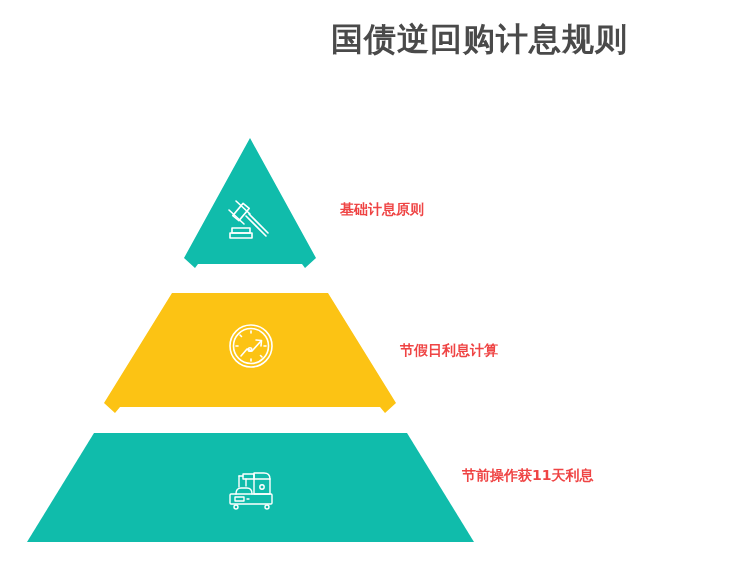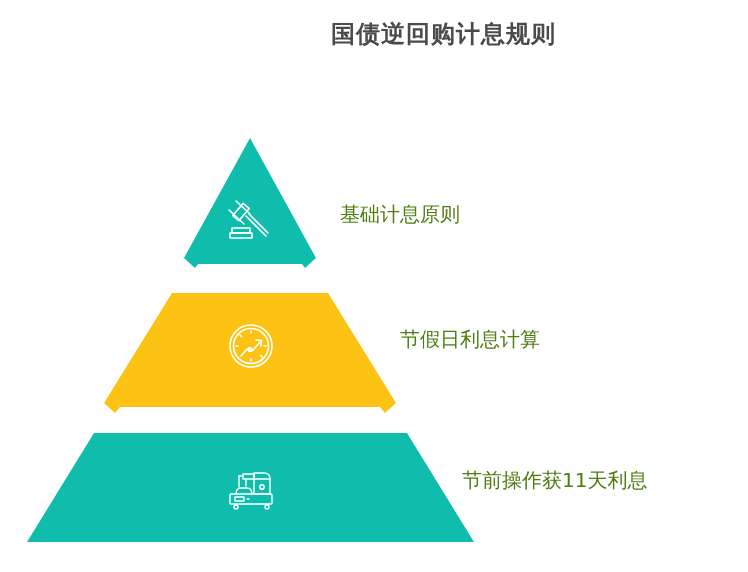--- a/index.html
+++ b/index.html
@@ -1,20 +1,20 @@
 <!DOCTYPE html>
 <html><head>
 <meta charset="utf-8">
 <style>
   html, body { margin:0; padding:0; background:#ffffff; }
   body { width:748px; height:572px; position:relative; overflow:hidden; font-family:"DejaVu Sans","Liberation Sans",sans-serif; }
-  .title { position:absolute; left:331px; top:18px; font-size:24px; font-weight:bold; color:#4a4a4a; letter-spacing:1px; white-space:nowrap; }
-  .label { position:absolute; font-size:20px; font-weight:normal; color:#4d7c0f; white-space:nowrap; }
+  .title { position:absolute; left:331px; top:18px; font-size:32px; font-weight:bold; color:#4a4a4a; letter-spacing:1px; white-space:nowrap; }
+  .label { position:absolute; font-size:14px; font-weight:bold; color:#ef4444; white-space:nowrap; }
   #lbl1 { left:340px; top:201px; }
-  #lbl2 { left:400px; top:326px; }
+  #lbl2 { left:400px; top:342px; }
   #lbl3 { left:462px; top:467px; }
   svg.pyr { position:absolute; left:0; top:0; }
 </style>
 </head>
 <body>
 
 <div class="title">国债逆回购计息规则</div>
 
 <svg class="pyr" width="748" height="572" viewBox="0 0 748 572">
 

